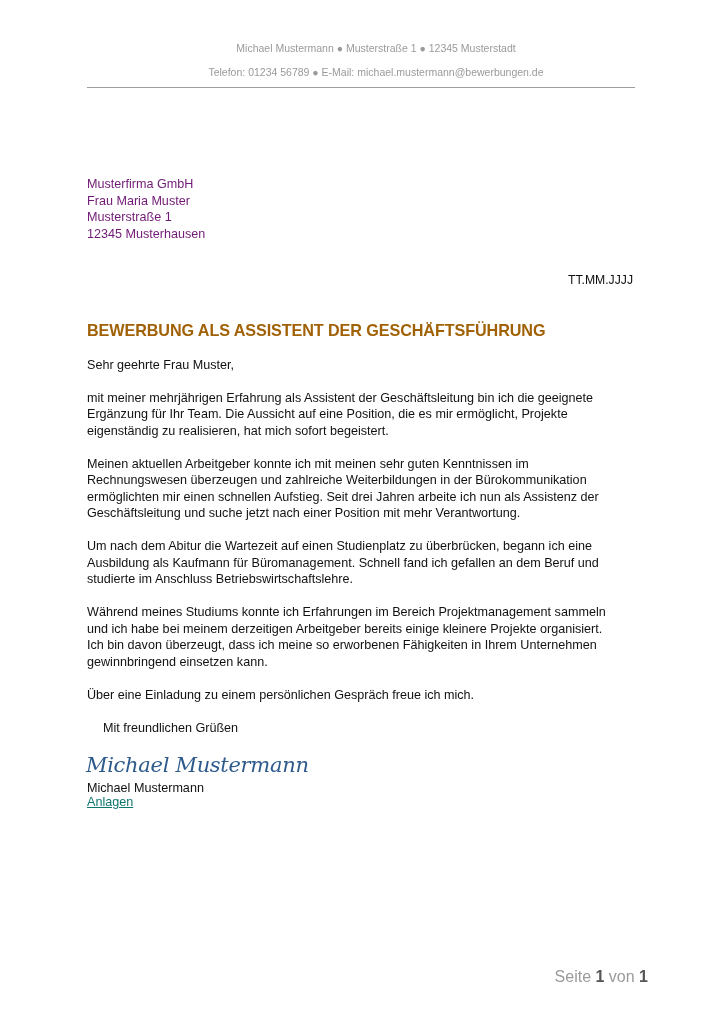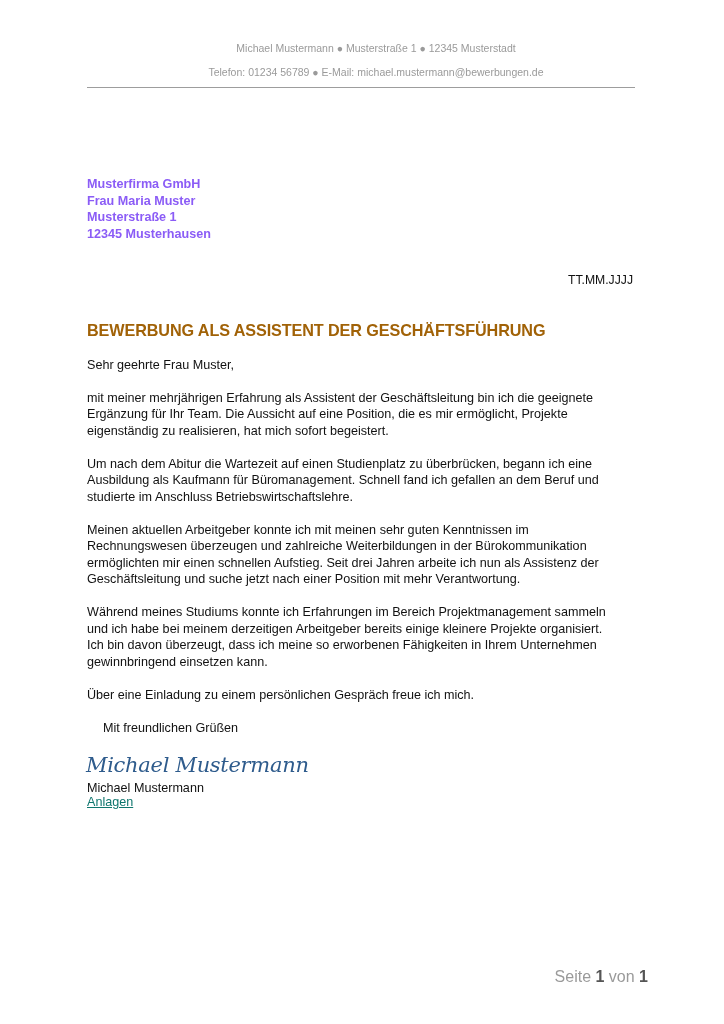--- a/index.html
+++ b/index.html
@@ -5,21 +5,21 @@
     html, body { margin: 0; padding: 0; background: #ffffff; }
     body { width: 724px; height: 1024px; position: relative; overflow: hidden;
            font-family: "Liberation Sans", sans-serif; color: #111; }
     .hdr { position: absolute; left: 14px; width: 724px; text-align: center;
            font-size: 10.5px; color: #9a9a9a; }
     .hdr1 { top: 42px; }
     .hdr2 { top: 66px; }
     .rule { position: absolute; left: 87px; width: 548px; top: 87px; height: 0;
             border-top: 1.3px solid #9d9d9d; }
     .recipient { position: absolute; left: 87px; top: 176px; font-size: 12.6px;
-                 font-weight: bold; line-height: 16.5px; color: #8b5cf6; }
+                 font-weight: normal; line-height: 16.5px; color: #701a75; }
     .date { position: absolute; right: 91px; top: 273px; font-size: 12.2px; }
     .subject { position: absolute; left: 87px; top: 321px; font-size: 16.2px;
                font-weight: bold; color: #a16207; letter-spacing: -0.1px; }
     .body { position: absolute; left: 87px; top: 357px; width: 560px;
             font-size: 12.6px; line-height: 16.5px; color: #111; }
     .body p { margin: 0 0 16.5px 0; white-space: nowrap; }
     .salutation { margin-bottom: 16px !important; }
     .closing { margin: 16px !important; }
     .signature { font-family: "DejaVu Serif", serif; font-style: italic;
                  font-size: 21px; color: #2e5b8c; line-height: 26px;
@@ -52,30 +52,30 @@
 <div class="body">
   <p class="salutation">Sehr geehrte Frau Muster,</p>
 
   <p>
     <span>mit meiner mehrjährigen Erfahrung als Assistent der Geschäftsleitung bin ich die geeignete</span><br>
     <span>Ergänzung für Ihr Team. Die Aussicht auf eine Position, die es mir ermöglicht, Projekte</span><br>
     <span>eigenständig zu realisieren, hat mich sofort begeistert.</span>
   </p>
 
   <p>
-    <span>Um nach dem Abitur die Wartezeit auf einen Studienplatz zu überbrücken, begann ich eine</span><br>
-    <span>Ausbildung als Kaufmann für Büromanagement. Schnell fand ich gefallen an dem Beruf und</span><br>
-    <span>studierte im Anschluss Betriebswirtschaftslehre.</span>
-  </p>
-
-  <p>
     <span>Meinen aktuellen Arbeitgeber konnte ich mit meinen sehr guten Kenntnissen im</span><br>
     <span>Rechnungswesen überzeugen und zahlreiche Weiterbildungen in der Bürokommunikation</span><br>
     <span>ermöglichten mir einen schnellen Aufstieg. Seit drei Jahren arbeite ich nun als Assistenz der</span><br>
     <span>Geschäftsleitung und suche jetzt nach einer Position mit mehr Verantwortung.</span>
+  </p>
+
+  <p>
+    <span>Um nach dem Abitur die Wartezeit auf einen Studienplatz zu überbrücken, begann ich eine</span><br>
+    <span>Ausbildung als Kaufmann für Büromanagement. Schnell fand ich gefallen an dem Beruf und</span><br>
+    <span>studierte im Anschluss Betriebswirtschaftslehre.</span>
   </p>
 
   <p>
     <span>Während meines Studiums konnte ich Erfahrungen im Bereich Projektmanagement sammeln</span><br>
     <span>und ich habe bei meinem derzeitigen Arbeitgeber bereits einige kleinere Projekte organisiert.</span><br>
     <span>Ich bin davon überzeugt, dass ich meine so erworbenen Fähigkeiten in Ihrem Unternehmen</span><br>
     <span>gewinnbringend einsetzen kann.</span>
   </p>
 
   <p>

